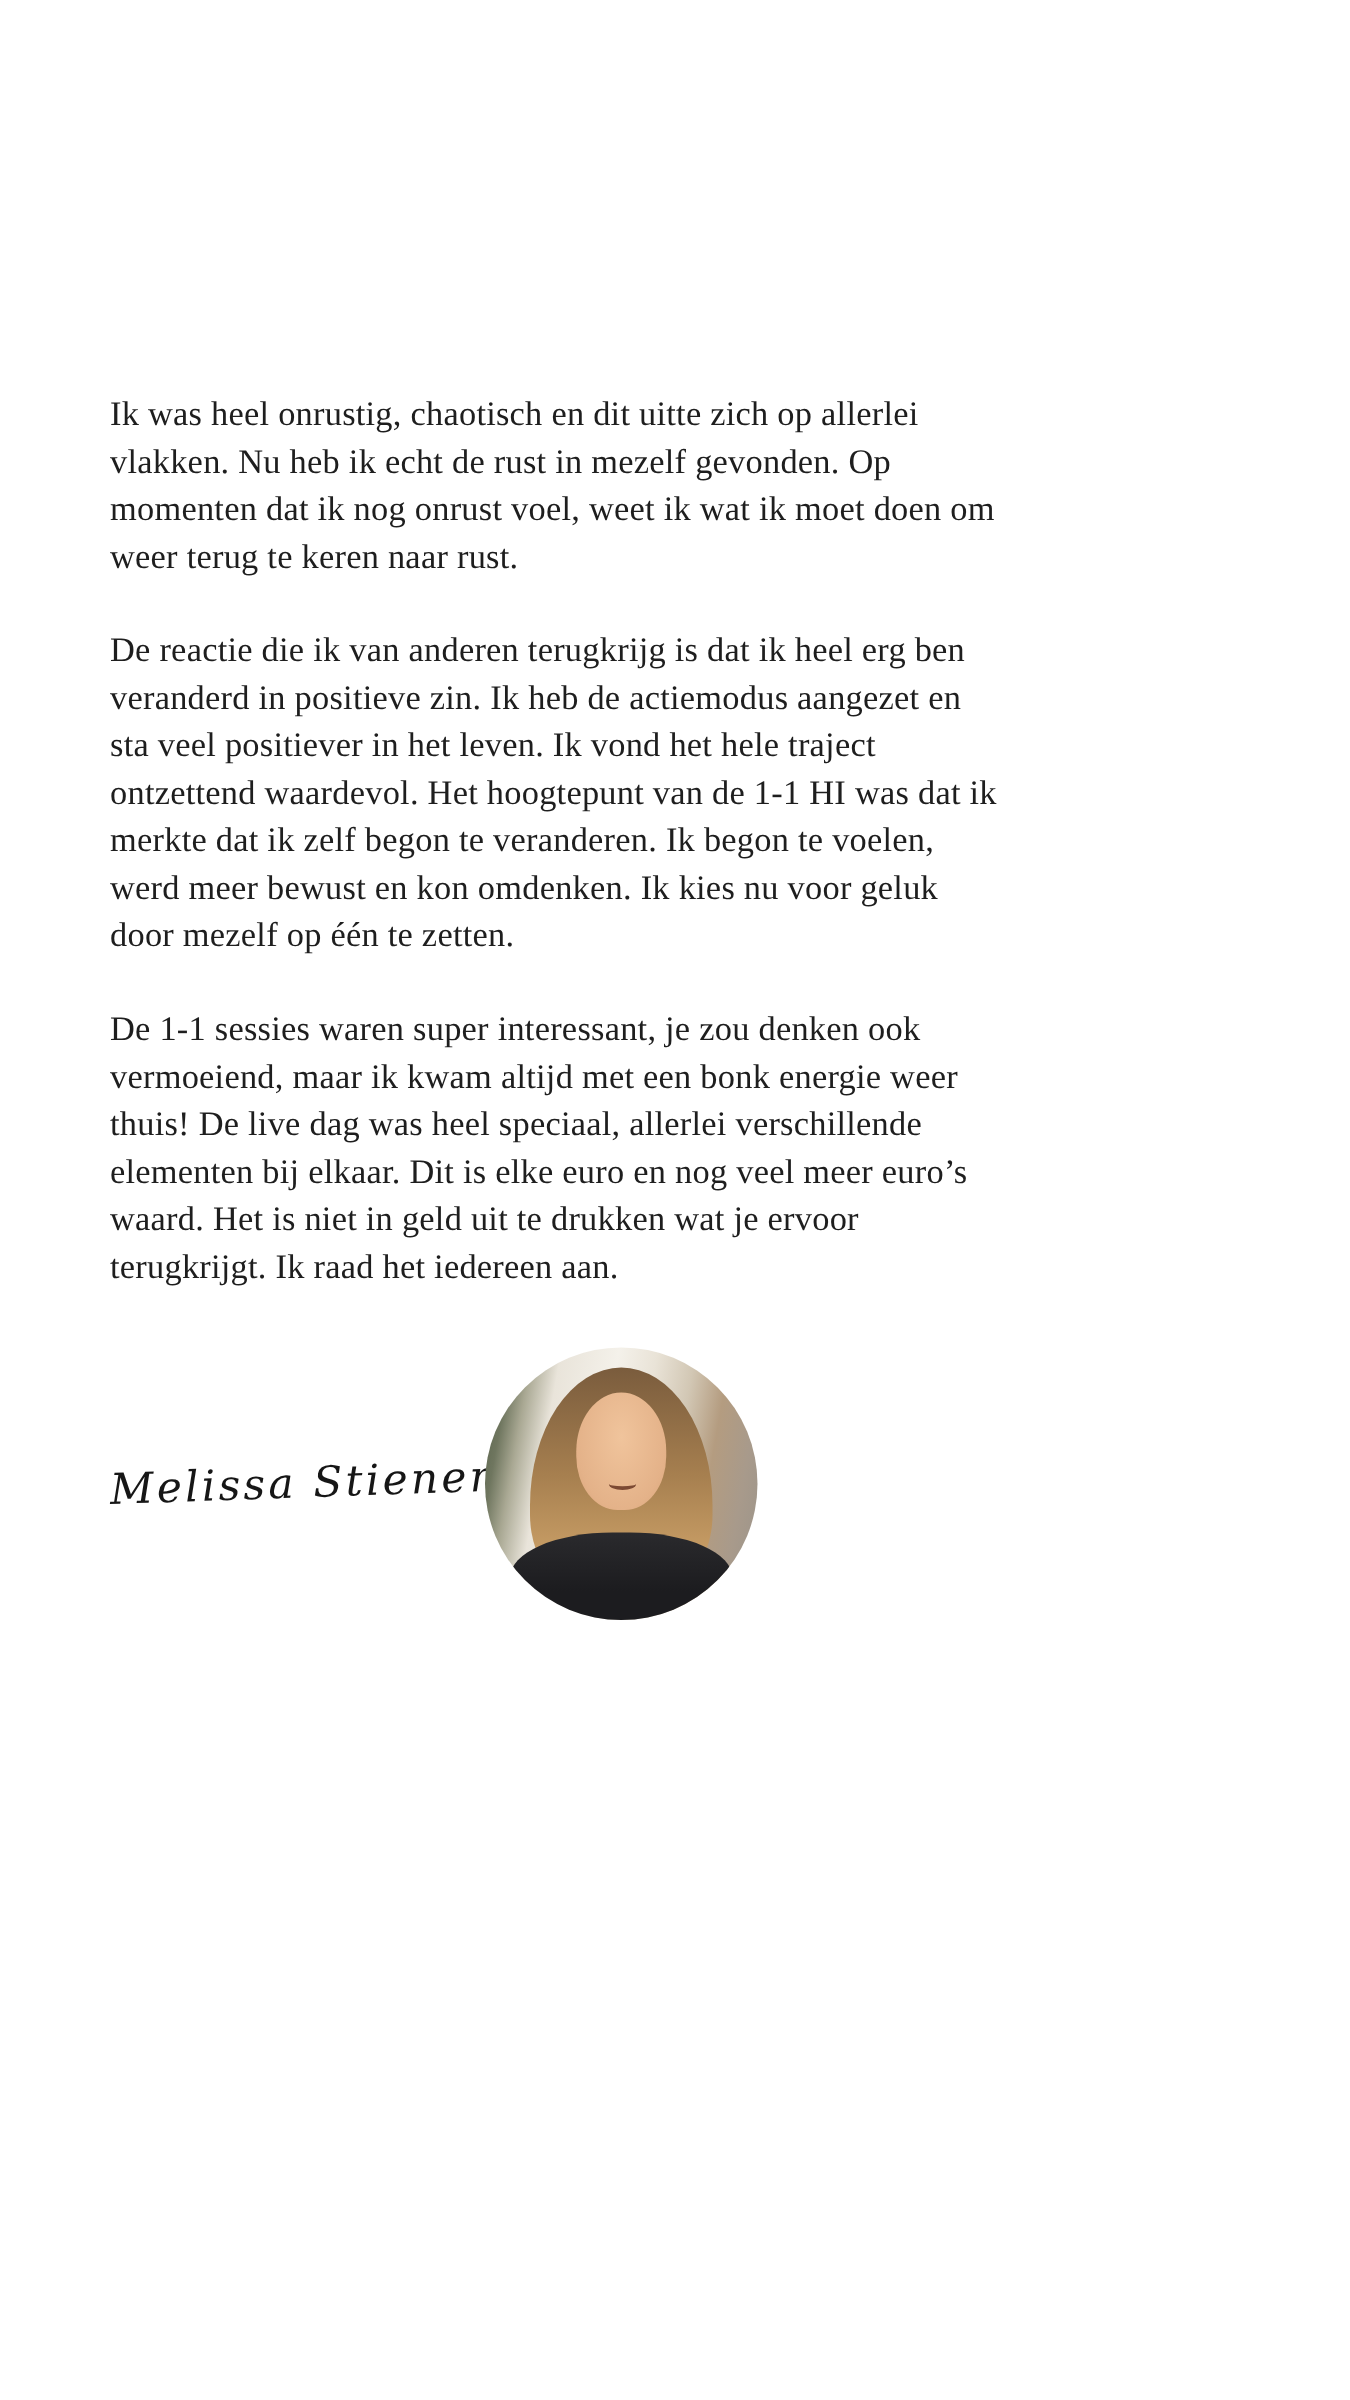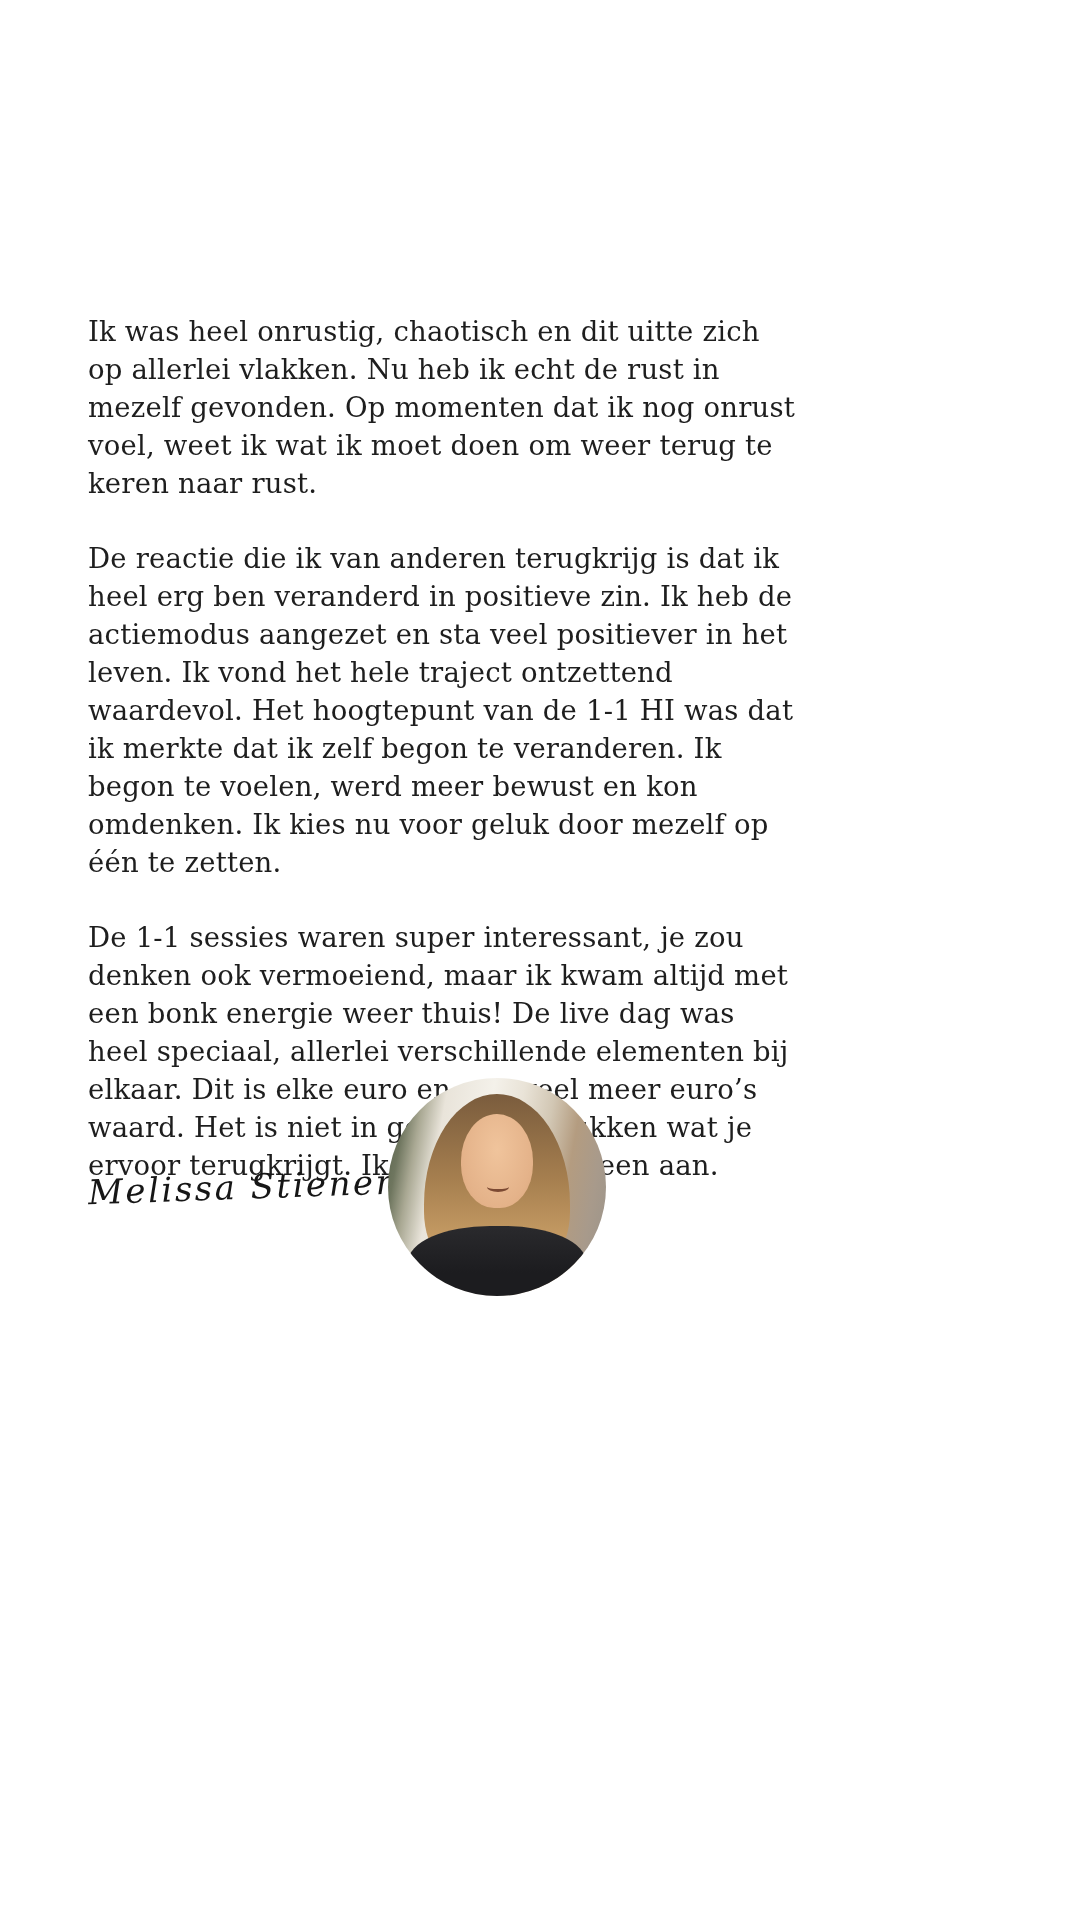--- a/index.html
+++ b/index.html
@@ -25,20 +25,21 @@
     left: 88px;
     width: 710px;
   }
 
   .content p {
     font-size: 27.5px;
     line-height: 38px;
     color: #1e1e1e;
     margin-bottom: 37px;
     letter-spacing: 0.2px;
+    font-family: Liberation Serif, serif;
   }
 
   .signature-row {
     position: absolute;
     top: 1078px;
     left: 88px;
     width: 900px;
     display: flex;
     align-items: center;
   }

